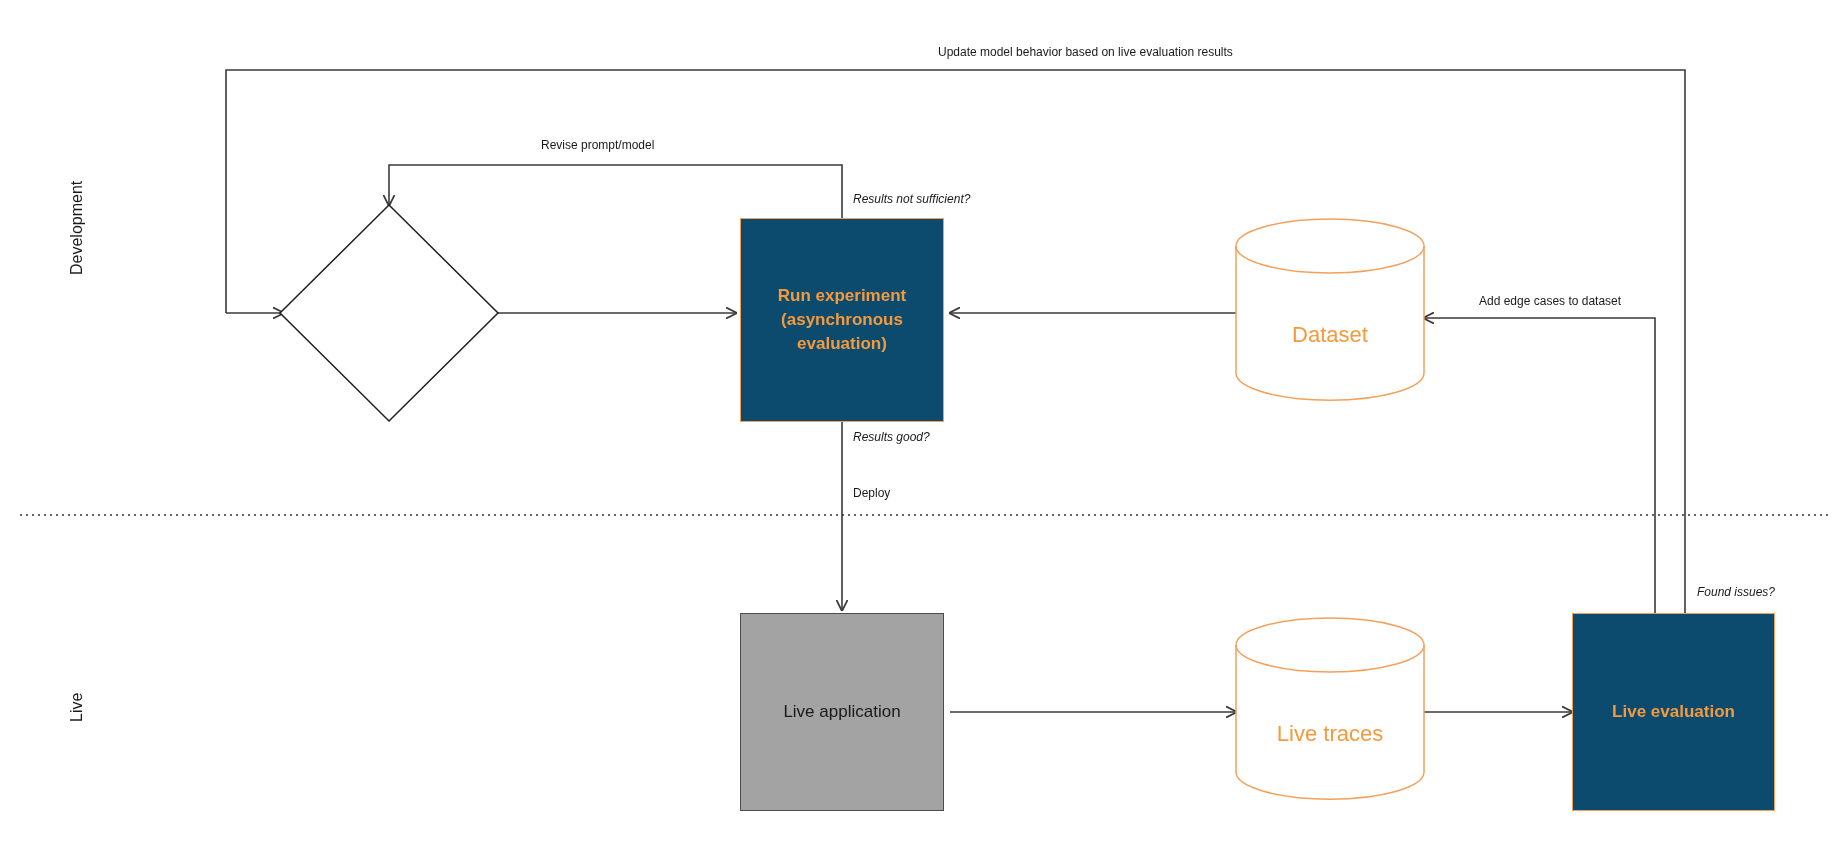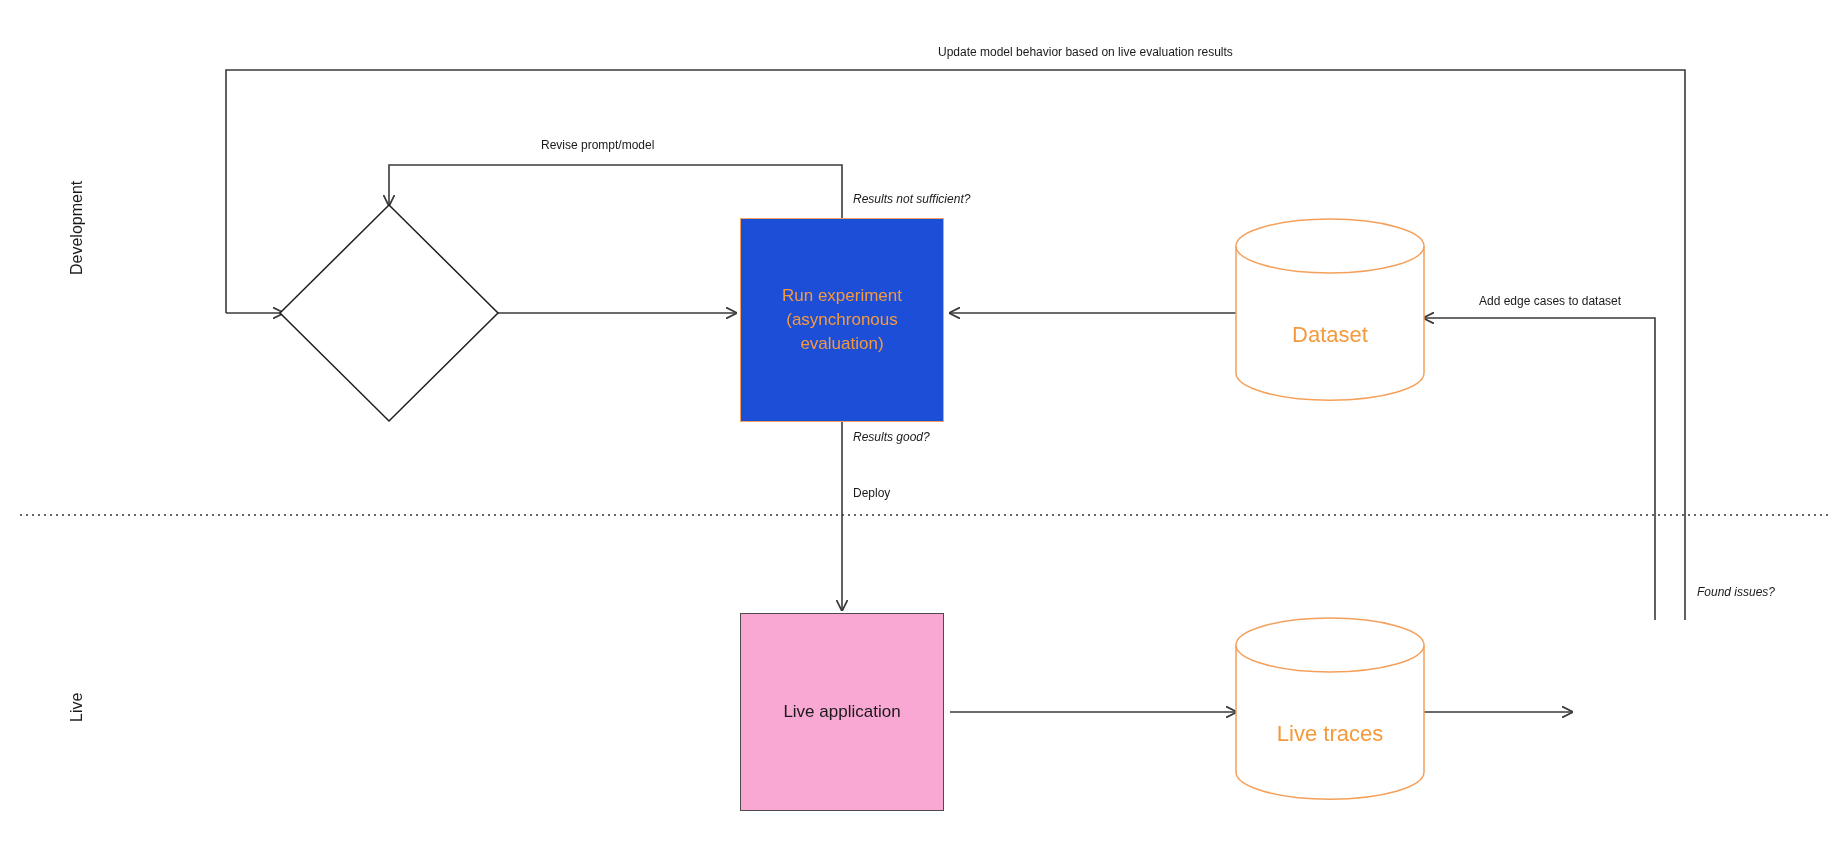--- a/index.html
+++ b/index.html
@@ -32,27 +32,28 @@
     box-sizing: border-box;
     display: flex;
     align-items: center;
     justify-content: center;
     text-align: center;
     font-size: 17px;
     line-height: 1.42;
   }
   .rect-dark {
     border: 1.5px solid #4d4d4d;
-    background: #f9a8d4;
+    background: #a3a3a3;
     color: #1a1a1a;
   }
   .rect-orange {
     border: 1.5px solid #f5a05a;
-    background: #1d4ed8;
+    background: #0c4a6e;
     color: #f59a3c;
+    font-weight: bold;
   }
   .cyl-label {
     position: absolute;
     left: 0;
     width: 100%;
     text-align: center;
     font-size: 22px;
     color: #f59a3c;
   }
   .diamond-wrap {
@@ -167,20 +168,23 @@
   </div>
 
   <div class="cyl-label" style="left:1236px; width:188px; top:322px;">Dataset</div>
 
   <div class="node rect-dark" style="left:740px; top:613px; width:204px; height:198px;">
     <span>Live application</span>
   </div>
 
   <div class="cyl-label" style="left:1236px; width:188px; top:721px;">Live traces</div>
 
+  <div class="node rect-orange" style="left:1572px; top:613px; width:203px; height:198px;">
+    <span>Live evaluation</span>
+  </div>
 
   <div class="edge-label" style="left:938px; top:45px;">Update model behavior based on live evaluation results</div>
 
   <div class="edge-label" style="left:541px; top:138px;">Revise prompt/model</div>
 
   <div class="edge-label italic" style="left:853px; top:192px;">Results not sufficient?</div>
 
   <div class="edge-label italic" style="left:853px; top:430px;">Results good?</div>
 
   <div class="edge-label" style="left:853px; top:486px;">Deploy</div>

